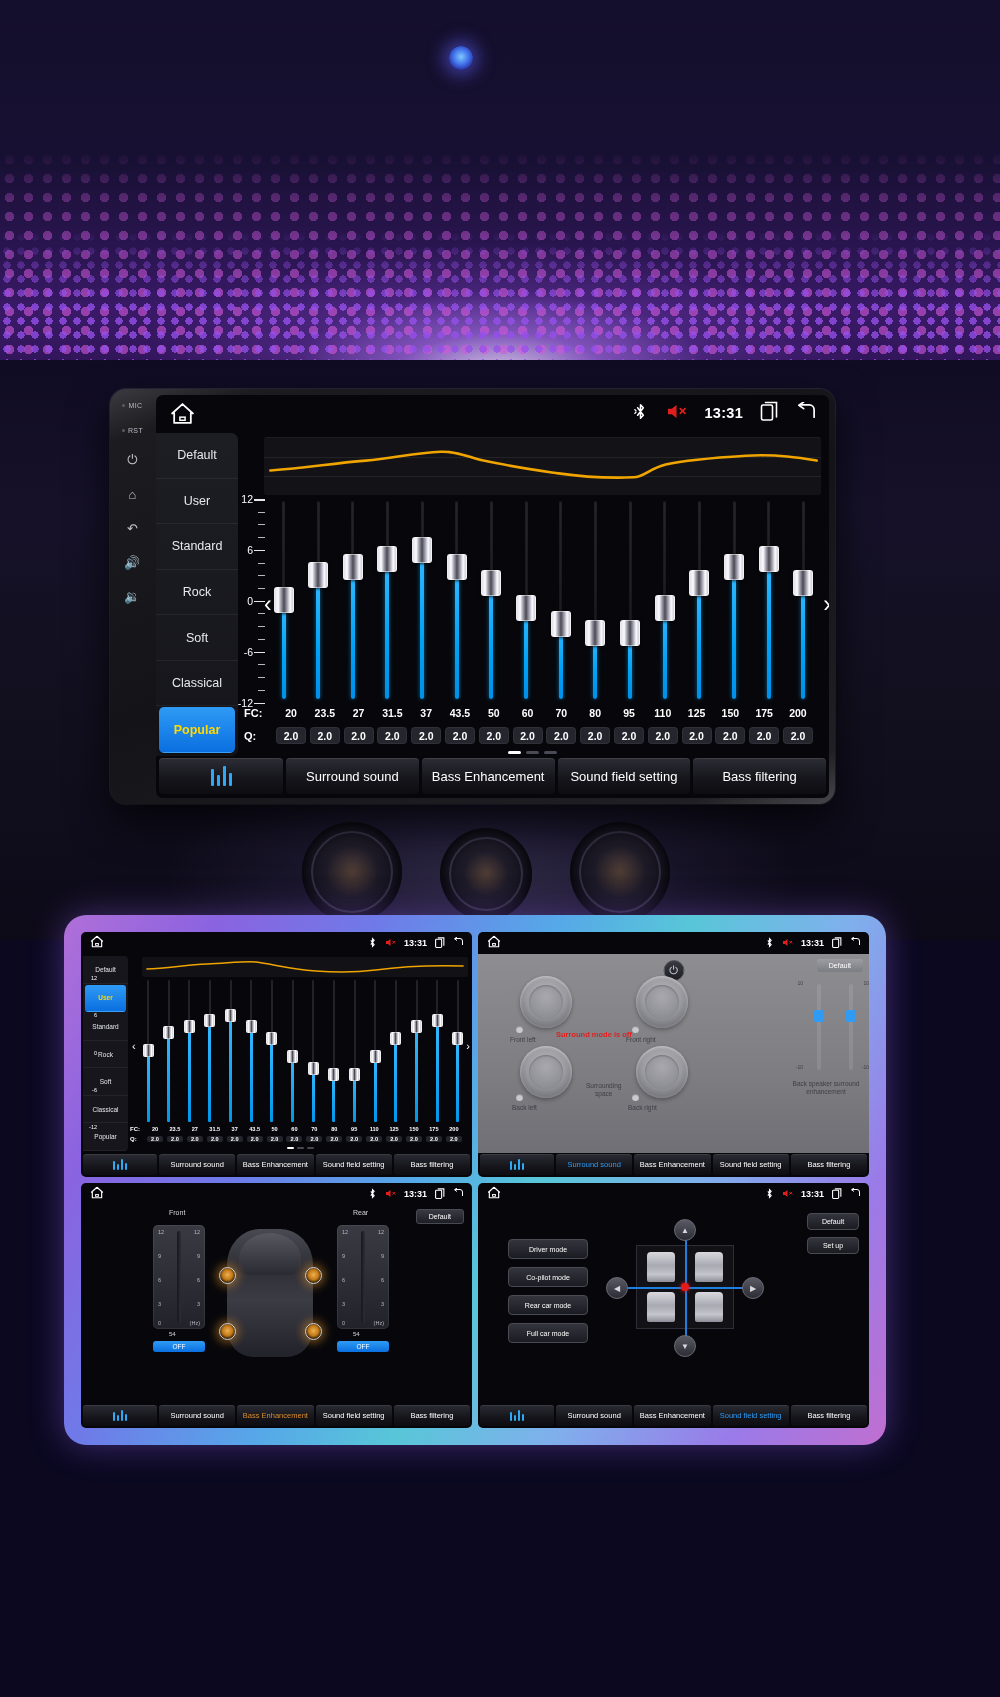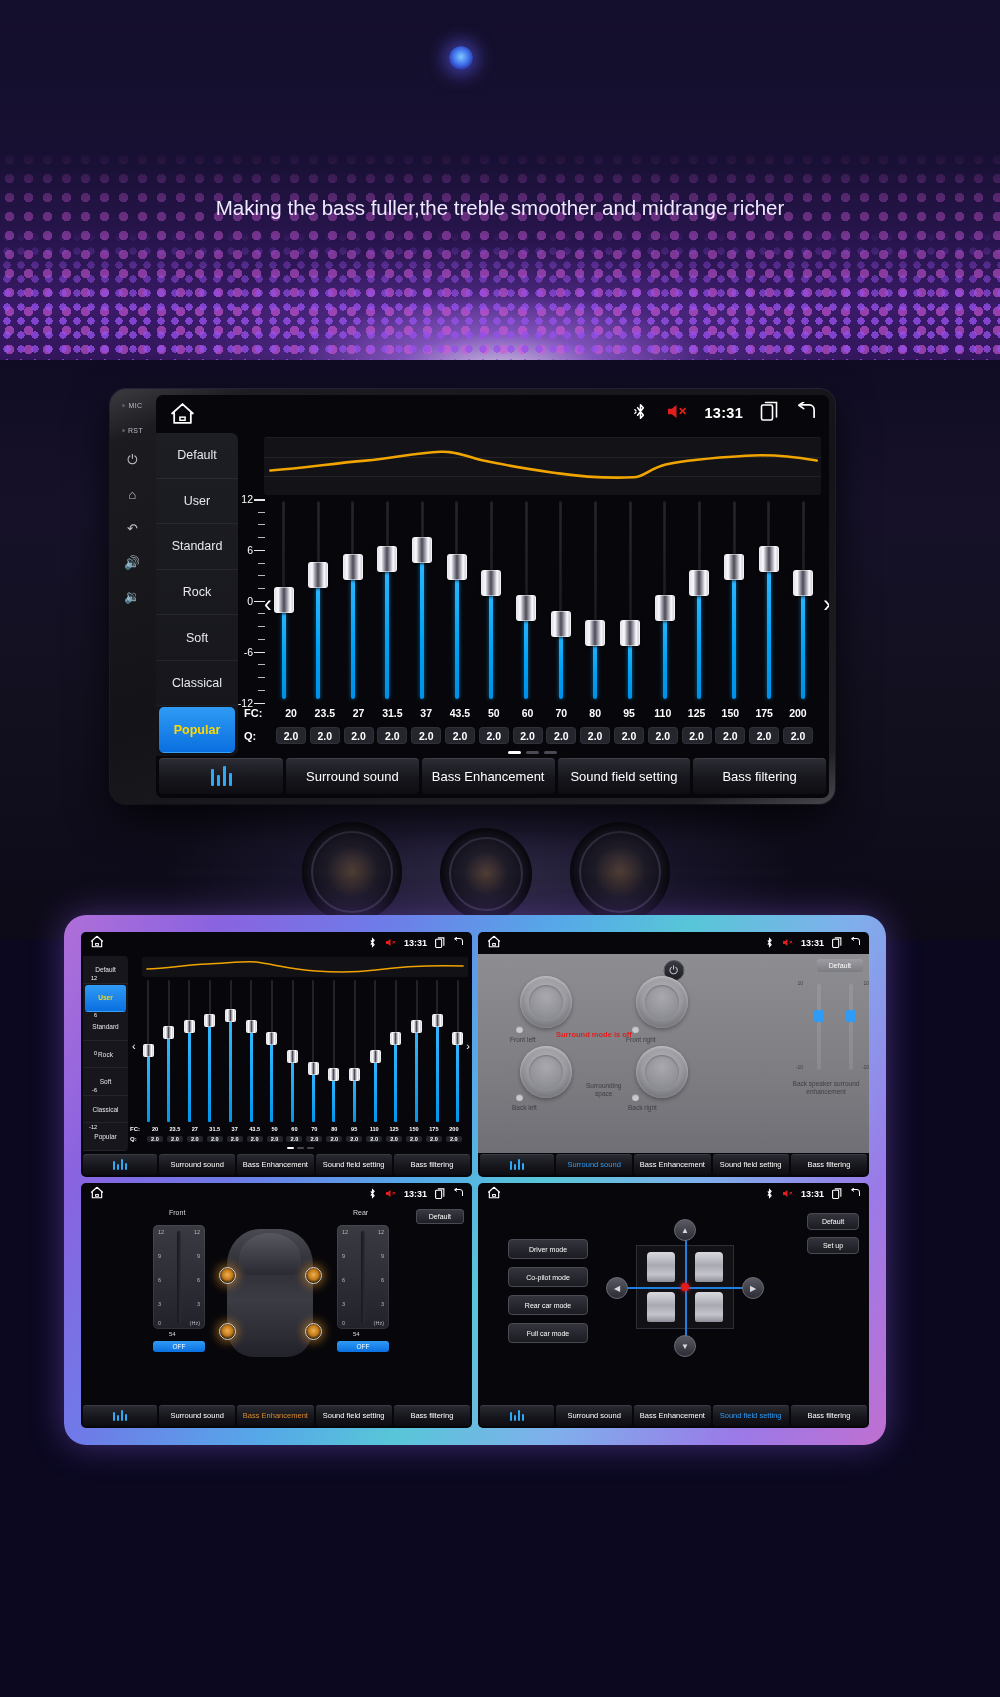--- a/index.html
+++ b/index.html
@@ -263,21 +263,20 @@
 </style>
 </head>
 <body>
 
 <div class="page">
 
   <div class="hero">
     <div class="dots"></div>
     <div class="dots2"></div>
     <div class="glowdot"></div>
-    <div class="hero-sub">Making the bass fuller,the treble smoother and midrange richer</div>
   </div>
 
   <div class="car-bg">
     <div class="dash-shape"></div>
   </div>
   <div class="gauge g1">
       <div class="g-ring"></div>
       <div class="g-amber"></div>
     </div>
   <div class="gauge g2">

